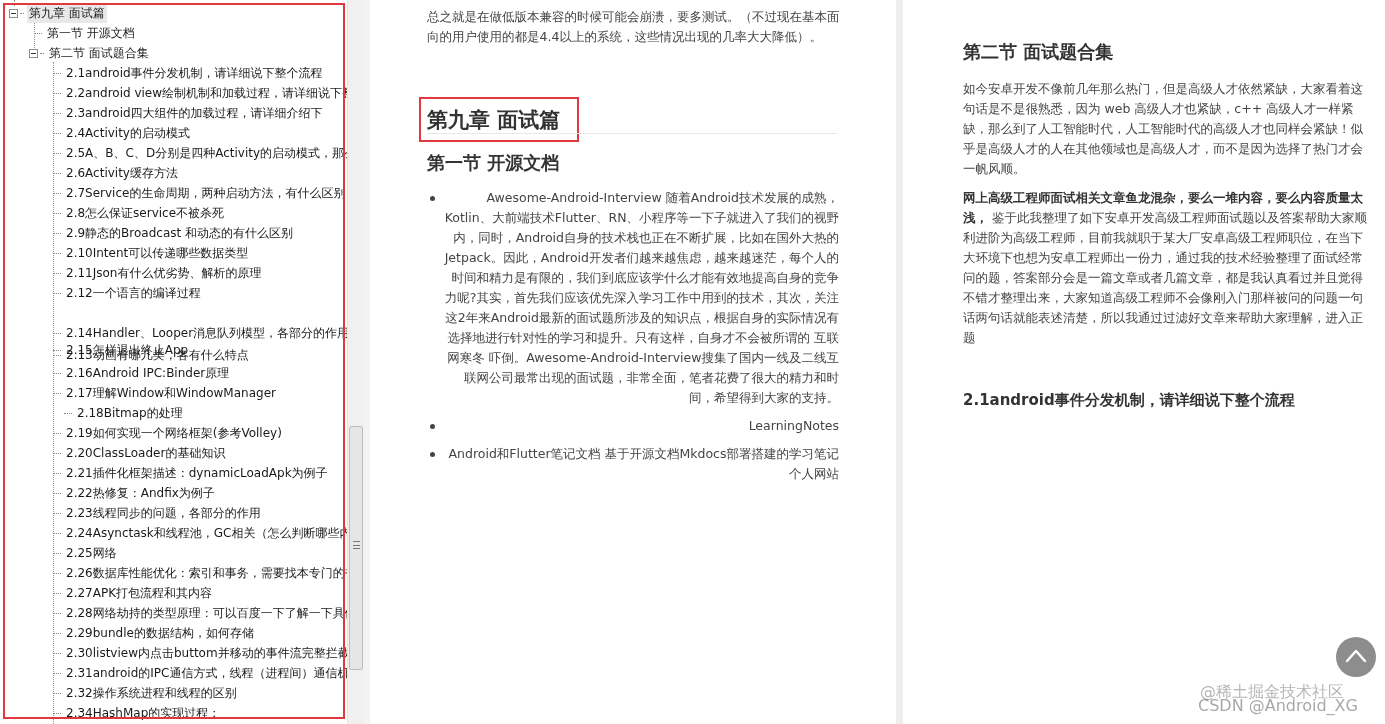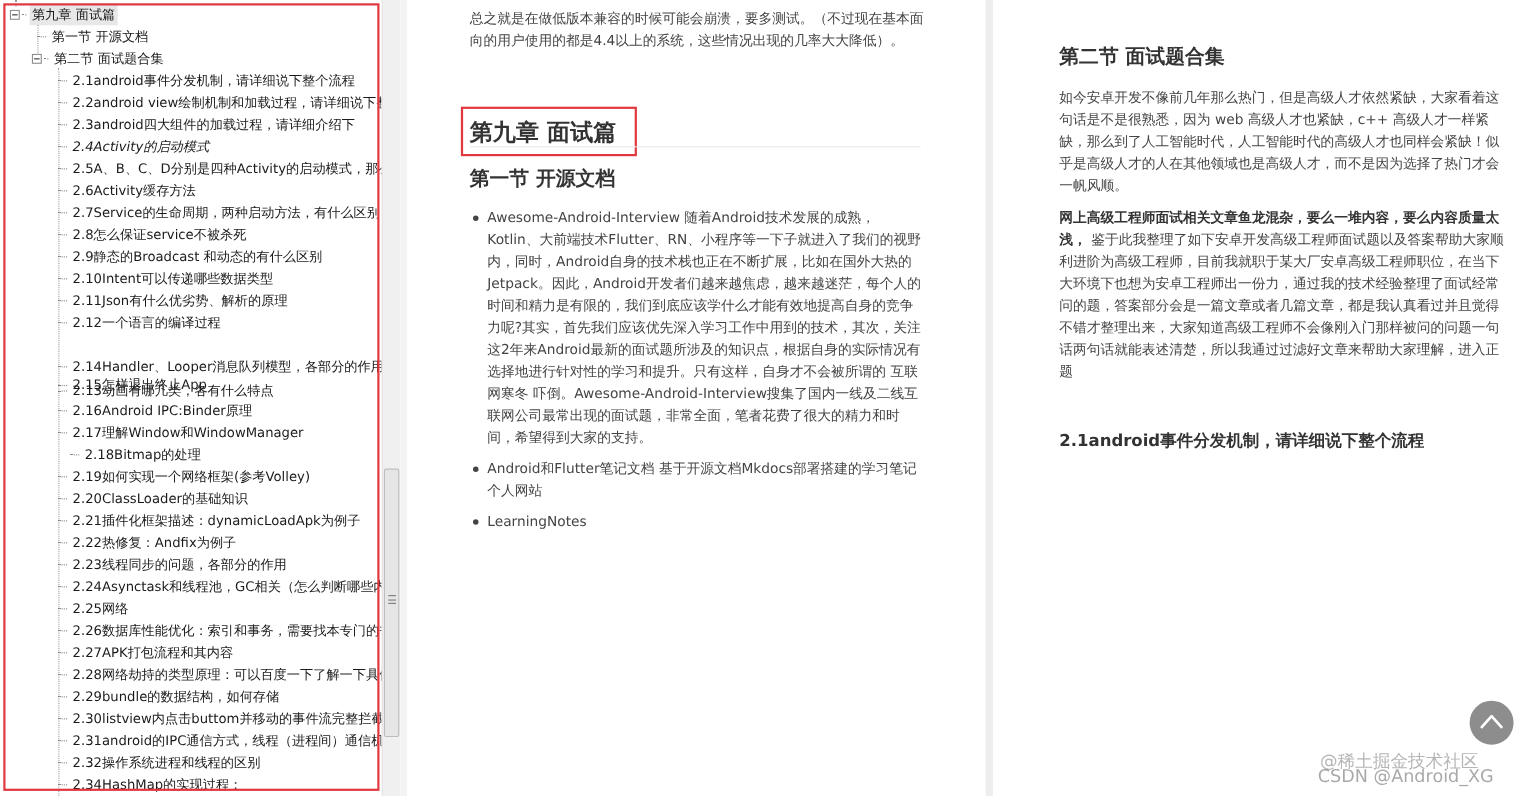--- a/index.html
+++ b/index.html
@@ -49,21 +49,21 @@
 
   
   .mid-intro { position: absolute; left: 427px; top: 7px; width: 420px; }
   .chapter-title {
     position: absolute; left: 427px; top: 104px; font-size: 21px; font-weight: bold; color: #333; line-height: 32px;
   }
   .chapter-box { position: absolute; left: 419px; top: 97px; width: 160px; height: 45px; border: 2px solid #e0383e; }
   .chapter-rule { position: absolute; left: 427px; top: 133px; width: 410px; height: 1px; background: #e8e8e8; }
   .section1-title { position: absolute; left: 427px; top: 150px; font-size: 18px; font-weight: bold; color: #333; line-height: 26px; }
   .bullets { position: absolute; left: 427px; top: 188px; width: 412px; list-style: none; }
-  .bullets li { position: relative; padding-left: 16px; margin-bottom: 8px; }
+  .bullets li { position: relative; padding-left: 16px; margin-bottom: 8px; text-align: right; }
   .bullets li::before { content: ""; position: absolute; left: 3px; top: 8px; width: 5px; height: 5px; border-radius: 50%; background: #444; }
 
   
   .section2-title { position: absolute; left: 963px; top: 38px; font-size: 18px; font-weight: bold; color: #333; line-height: 28px; }
   .right-p1 { position: absolute; left: 963px; top: 79px; width: 410px; }
   .right-p2 { position: absolute; left: 963px; top: 188px; width: 410px; }
   .right-p2 b { color: #333; }
   .q-title { position: absolute; left: 963px; top: 388px; font-size: 15px; font-weight: bold; color: #333; line-height: 24px; }
 
   .back-top {
@@ -91,21 +91,21 @@
     <span class="hdots"></span><span class="label">第一节 开源文档</span>
   </div>
   <div class="toc-row" style="left:29px; top:43px;">
     <span class="expander"></span><span class="hdots" style="width:4px"></span><span class="label">第二节 面试题合集</span>
   </div>
 
   <div id="toc-items">
       <div class="toc-row" style="left: 53px; top: 63px;"><span class="hdots"></span><span class="label">2.1android事件分发机制，请详细说下整个流程</span></div>
       <div class="toc-row" style="left: 53px; top: 83px;"><span class="hdots"></span><span class="label">2.2android view绘制机制和加载过程，请详细说下整</span></div>
       <div class="toc-row" style="left: 53px; top: 103px;"><span class="hdots"></span><span class="label">2.3android四大组件的加载过程，请详细介绍下</span></div>
-      <div class="toc-row" style="left: 53px; top: 123px; font-style: italic;"><span class="hdots"></span><span class="label">2.4Activity的启动模式</span></div>
+      <div class="toc-row" style="left: 53px; top: 123px;"><span class="hdots"></span><span class="label">2.4Activity的启动模式</span></div>
       <div class="toc-row" style="left: 53px; top: 143px;"><span class="hdots"></span><span class="label">2.5A、B、C、D分别是四种Activity的启动模式，那么</span></div>
       <div class="toc-row" style="left: 53px; top: 163px;"><span class="hdots"></span><span class="label">2.6Activity缓存方法</span></div>
       <div class="toc-row" style="left: 53px; top: 183px;"><span class="hdots"></span><span class="label">2.7Service的生命周期，两种启动方法，有什么区别</span></div>
       <div class="toc-row" style="left: 53px; top: 203px;"><span class="hdots"></span><span class="label">2.8怎么保证service不被杀死</span></div>
       <div class="toc-row" style="left: 53px; top: 223px; text-align: right;"><span class="hdots"></span><span class="label">2.9静态的Broadcast 和动态的有什么区别</span></div>
       <div class="toc-row" style="left: 53px; top: 243px;"><span class="hdots"></span><span class="label">2.10Intent可以传递哪些数据类型</span></div>
       <div class="toc-row" style="left: 53px; top: 263px;"><span class="hdots"></span><span class="label">2.11Json有什么优劣势、解析的原理</span></div>
       <div class="toc-row" style="left: 53px; top: 283px; text-decoration: underline;"><span class="hdots"></span><span class="label">2.12一个语言的编译过程</span></div>
       <div class="toc-row" style="left: 53px; top: 303px; margin-top: 42px;"><span class="hdots"></span><span class="label">2.13动画有哪几类，各有什么特点</span></div>
       <div class="toc-row" style="left: 53px; top: 323px;"><span class="hdots"></span><span class="label">2.14Handler、Looper消息队列模型，各部分的作用</span></div>
@@ -148,22 +148,22 @@
   <p class="mid-intro">总之就是在做低版本兼容的时候可能会崩溃，要多测试。（不过现在基本面向的用户使用的都是4.4以上的系统，这些情况出现的几率大大降低）。</p>
 
   <div class="chapter-box"></div>
   <h1 class="chapter-title">第九章 面试篇</h1>
   <div class="chapter-rule"></div>
 
   <h2 class="section1-title">第一节 开源文档</h2>
 
   <ul class="bullets">
     <li>Awesome-Android-Interview 随着Android技术发展的成熟，Kotlin、大前端技术Flutter、RN、小程序等一下子就进入了我们的视野内，同时，Android自身的技术栈也正在不断扩展，比如在国外大热的Jetpack。因此，Android开发者们越来越焦虑，越来越迷茫，每个人的时间和精力是有限的，我们到底应该学什么才能有效地提高自身的竞争力呢?其实，首先我们应该优先深入学习工作中用到的技术，其次，关注这2年来Android最新的面试题所涉及的知识点，根据自身的实际情况有选择地进行针对性的学习和提升。只有这样，自身才不会被所谓的 互联网寒冬 吓倒。Awesome-Android-Interview搜集了国内一线及二线互联网公司最常出现的面试题，非常全面，笔者花费了很大的精力和时间，希望得到大家的支持。</li>
+    <li>LearningNotes</li>
     <li>Android和Flutter笔记文档 基于开源文档Mkdocs部署搭建的学习笔记个人网站</li>
-    <li>LearningNotes</li>
   </ul>
 
   <h2 class="section2-title">第二节 面试题合集</h2>
   <p class="right-p1">如今安卓开发不像前几年那么热门，但是高级人才依然紧缺，大家看着这句话是不是很熟悉，因为 web 高级人才也紧缺，c++ 高级人才一样紧缺，那么到了人工智能时代，人工智能时代的高级人才也同样会紧缺！似乎是高级人才的人在其他领域也是高级人才，而不是因为选择了热门才会一帆风顺。</p>
   <p class="right-p2"><b>网上高级工程师面试相关文章鱼龙混杂，要么一堆内容，要么内容质量太浅，</b><span> 鉴于此我整理了如下安卓开发高级工程师面试题以及答案帮助大家顺利进阶为高级工程师，目前我就职于某大厂安卓高级工程师职位，在当下大环境下也想为安卓工程师出一份力，通过我的技术经验整理了面试经常问的题，答案部分会是一篇文章或者几篇文章，都是我认真看过并且觉得不错才整理出来，大家知道高级工程师不会像刚入门那样被问的问题一句话两句话就能表述清楚，所以我通过过滤好文章来帮助大家理解，进入正题</span></p>
   <h3 class="q-title">2.1android事件分发机制，请详细说下整个流程</h3>
 </div>
 
 <div class="back-top">
   <svg width="22" height="18" viewBox="0 0 22 18">

